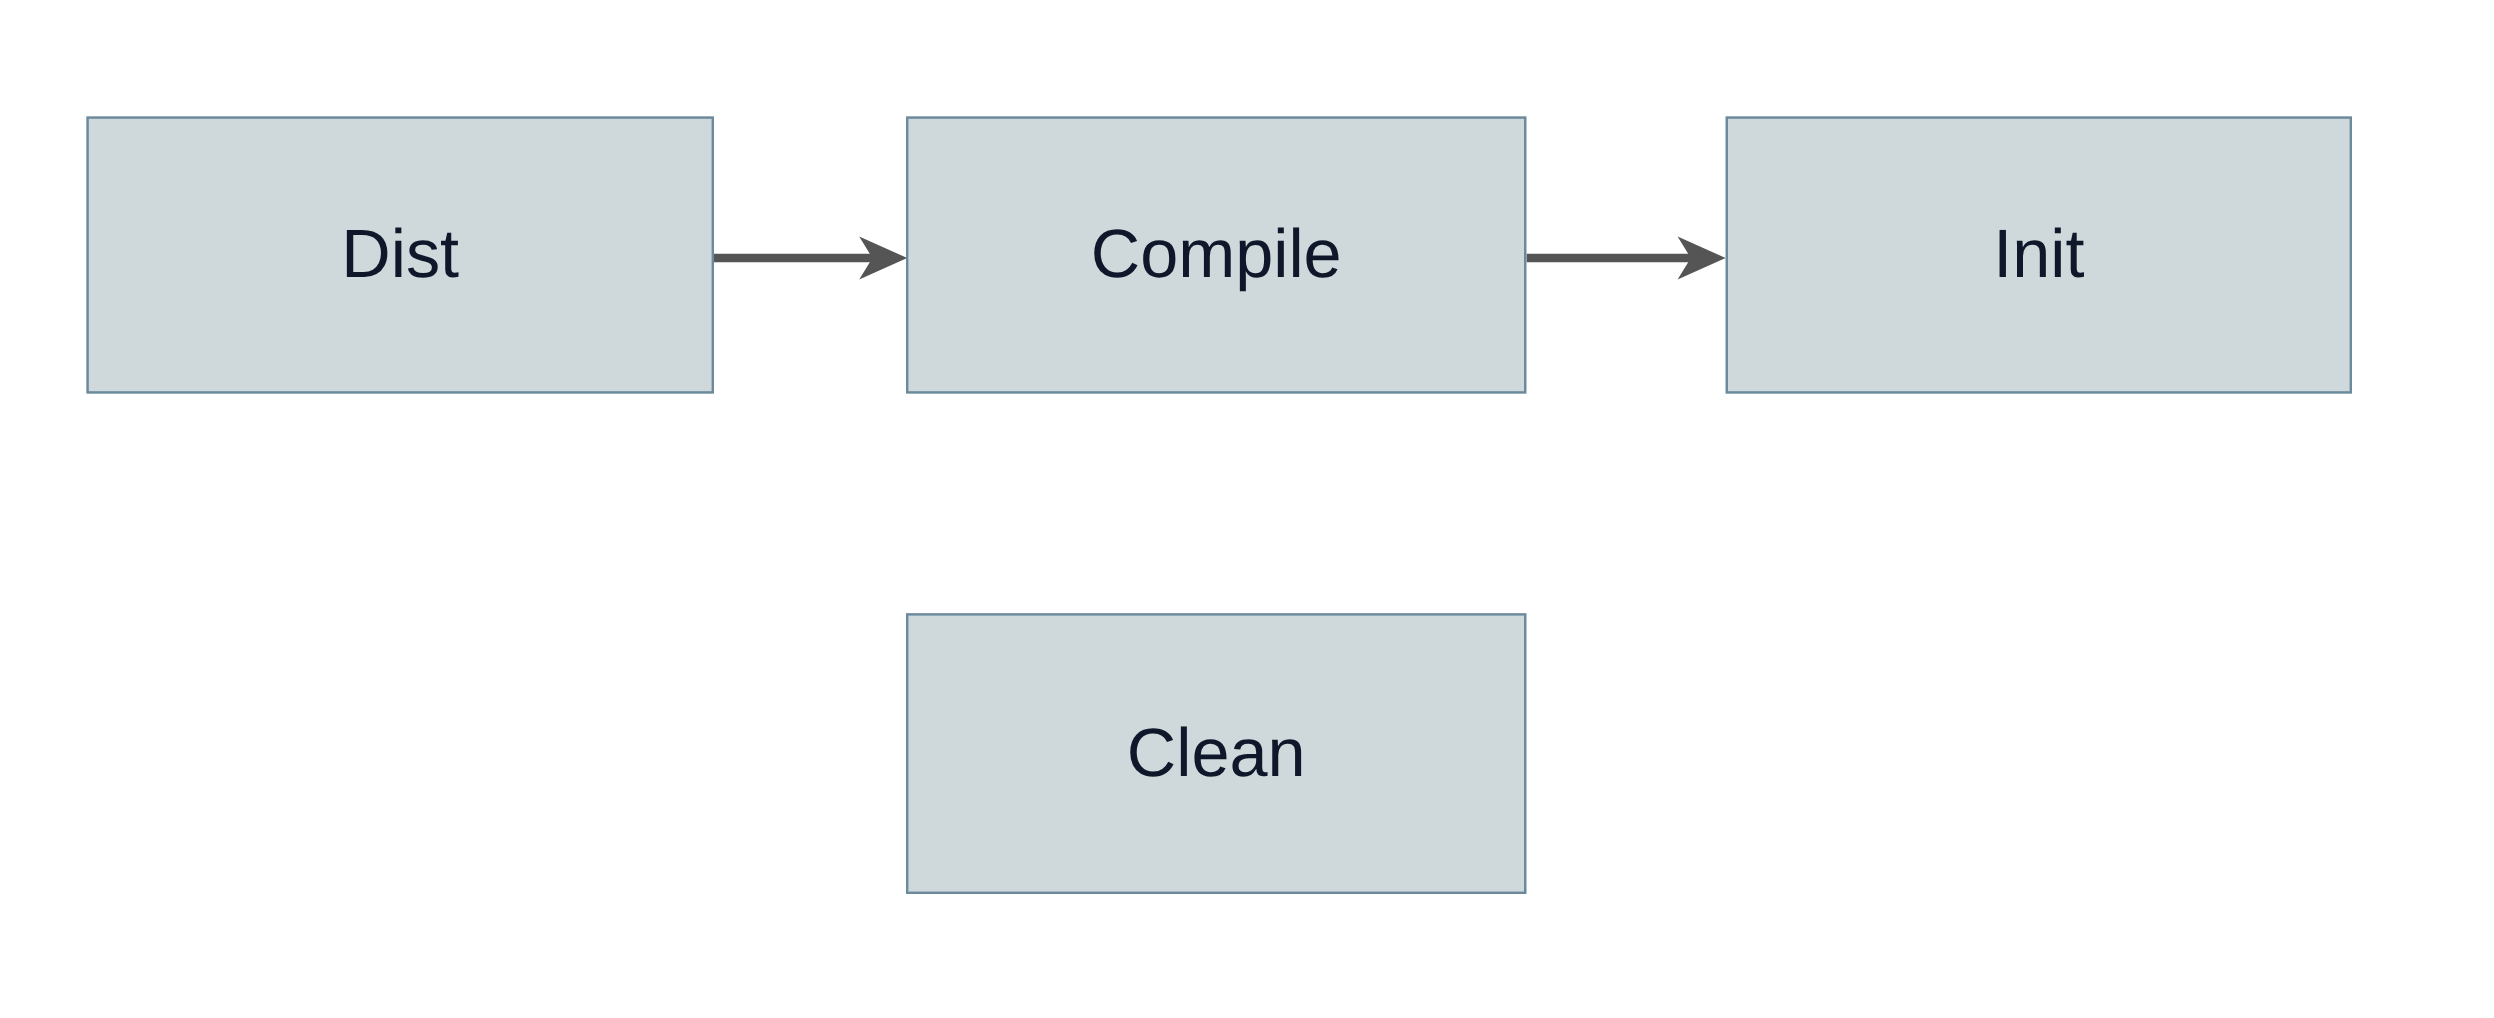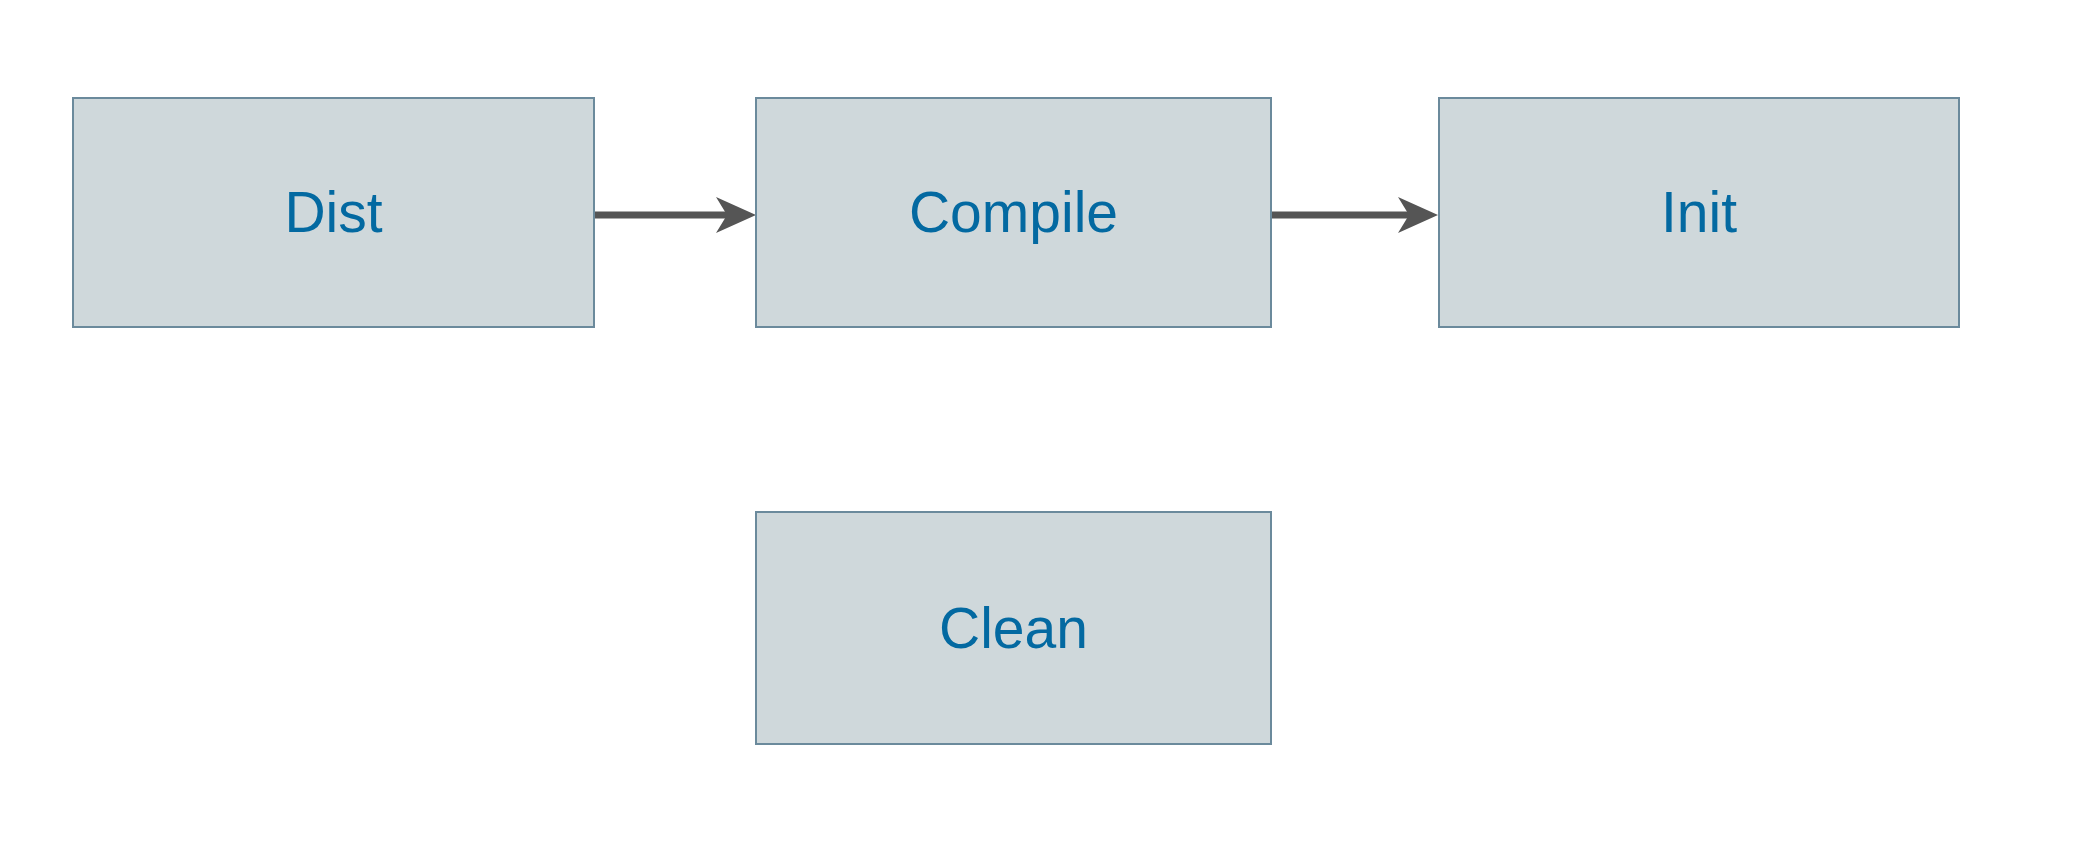--- a/index.html
+++ b/index.html
@@ -20,21 +20,21 @@
   .node {
     position: absolute;
     box-sizing: border-box;
     background: #cfd8db;
     border: 2px solid #6b8a9c;
     display: flex;
     align-items: center;
     justify-content: center;
   }
   .node-label {
-    color: #0369a1;
+    color: #0f172a;
     font-family: "Liberation Sans", sans-serif;
     font-size: 57px;
     font-weight: 400;
     line-height: 1;
     letter-spacing: 0px;
     white-space: nowrap;
     user-select: none;
   }
   .edge {
     position: absolute;

